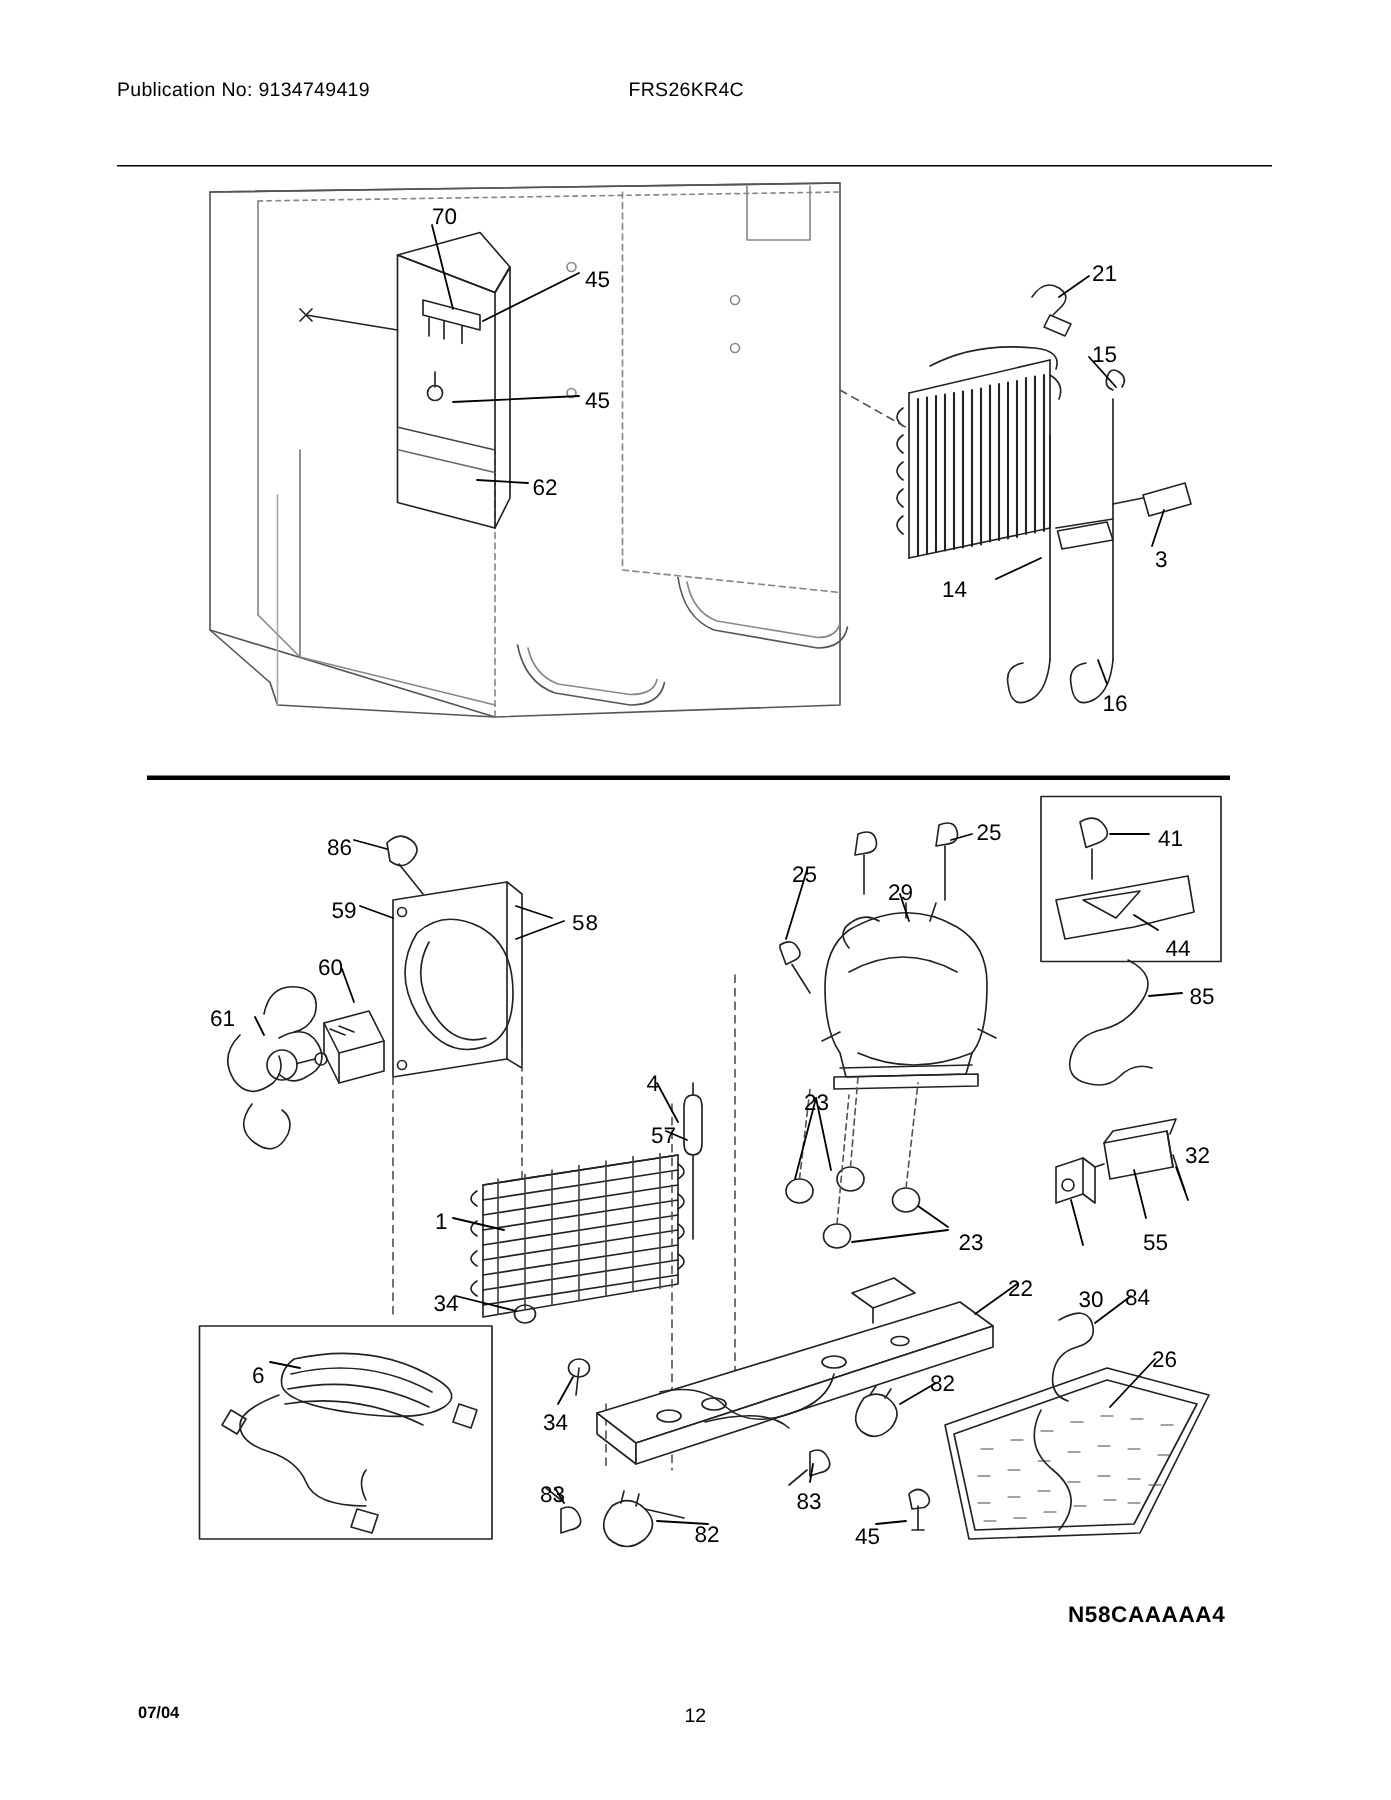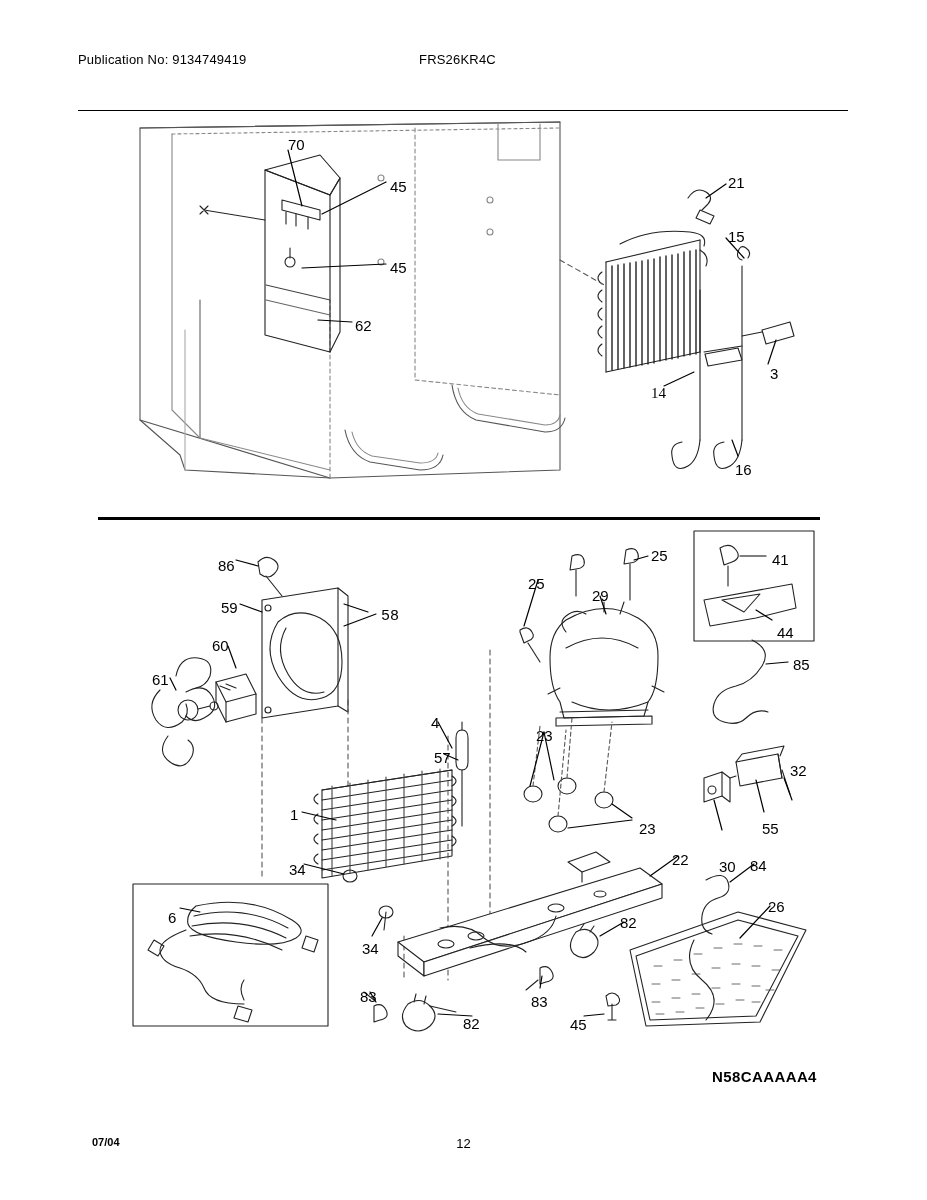--- a/index.html
+++ b/index.html
@@ -377,28 +377,28 @@
     </g>
   </svg>
 
   <div class="callout" style="left:275px; top:136px;margin-left:13px;">70</div>
   <div class="callout" style="left:390px; top:178px;">45</div>
   <div class="callout" style="left:390px; top:259px;">45</div>
   <div class="callout" style="left:355px; top:317px;">62</div>
   <div class="callout" style="left:728px; top:174px;">21</div>
   <div class="callout" style="left:728px; top:228px;">15</div>
   <div class="callout" style="left:770px; top:365px;">3</div>
-  <div class="callout" style="left:651px; top:385px;font-family:Liberation Serif, serif;">14</div>
+  <div class="callout" style="left:628px; top:385px;">14</div>
   <div class="callout" style="left:735px; top:461px;">16</div>
 
   <div class="callout" style="left:218px; top:557px;">86</div>
   <div class="callout" style="left:221px; top:599px;">59</div>
   <div class="callout" style="left:381px; top:608px;font-family:Liberation Mono, monospace;">58</div>
   <div class="callout" style="left:212px; top:637px;">60</div>
-  <div class="callout" style="left:152px; top:671px;">61</div>
+  <div class="callout" style="left:140px; top:671px;">61</div>
   <div class="callout" style="left:528px; top:575px;">25</div>
   <div class="callout" style="left:651px; top:547px;">25</div>
   <div class="callout" style="left:592px; top:587px;">29</div>
   <div class="callout" style="left:772px; top:551px;">41</div>
   <div class="callout" style="left:777px; top:624px;">44</div>
   <div class="callout" style="left:793px; top:656px;">85</div>
   <div class="callout" style="left:431px; top:714px;">4</div>
   <div class="callout" style="left:434px; top:749px;">57</div>
   <div class="callout" style="left:536px; top:727px;">23</div>
   <div class="callout" style="left:639px; top:820px;">23</div>

